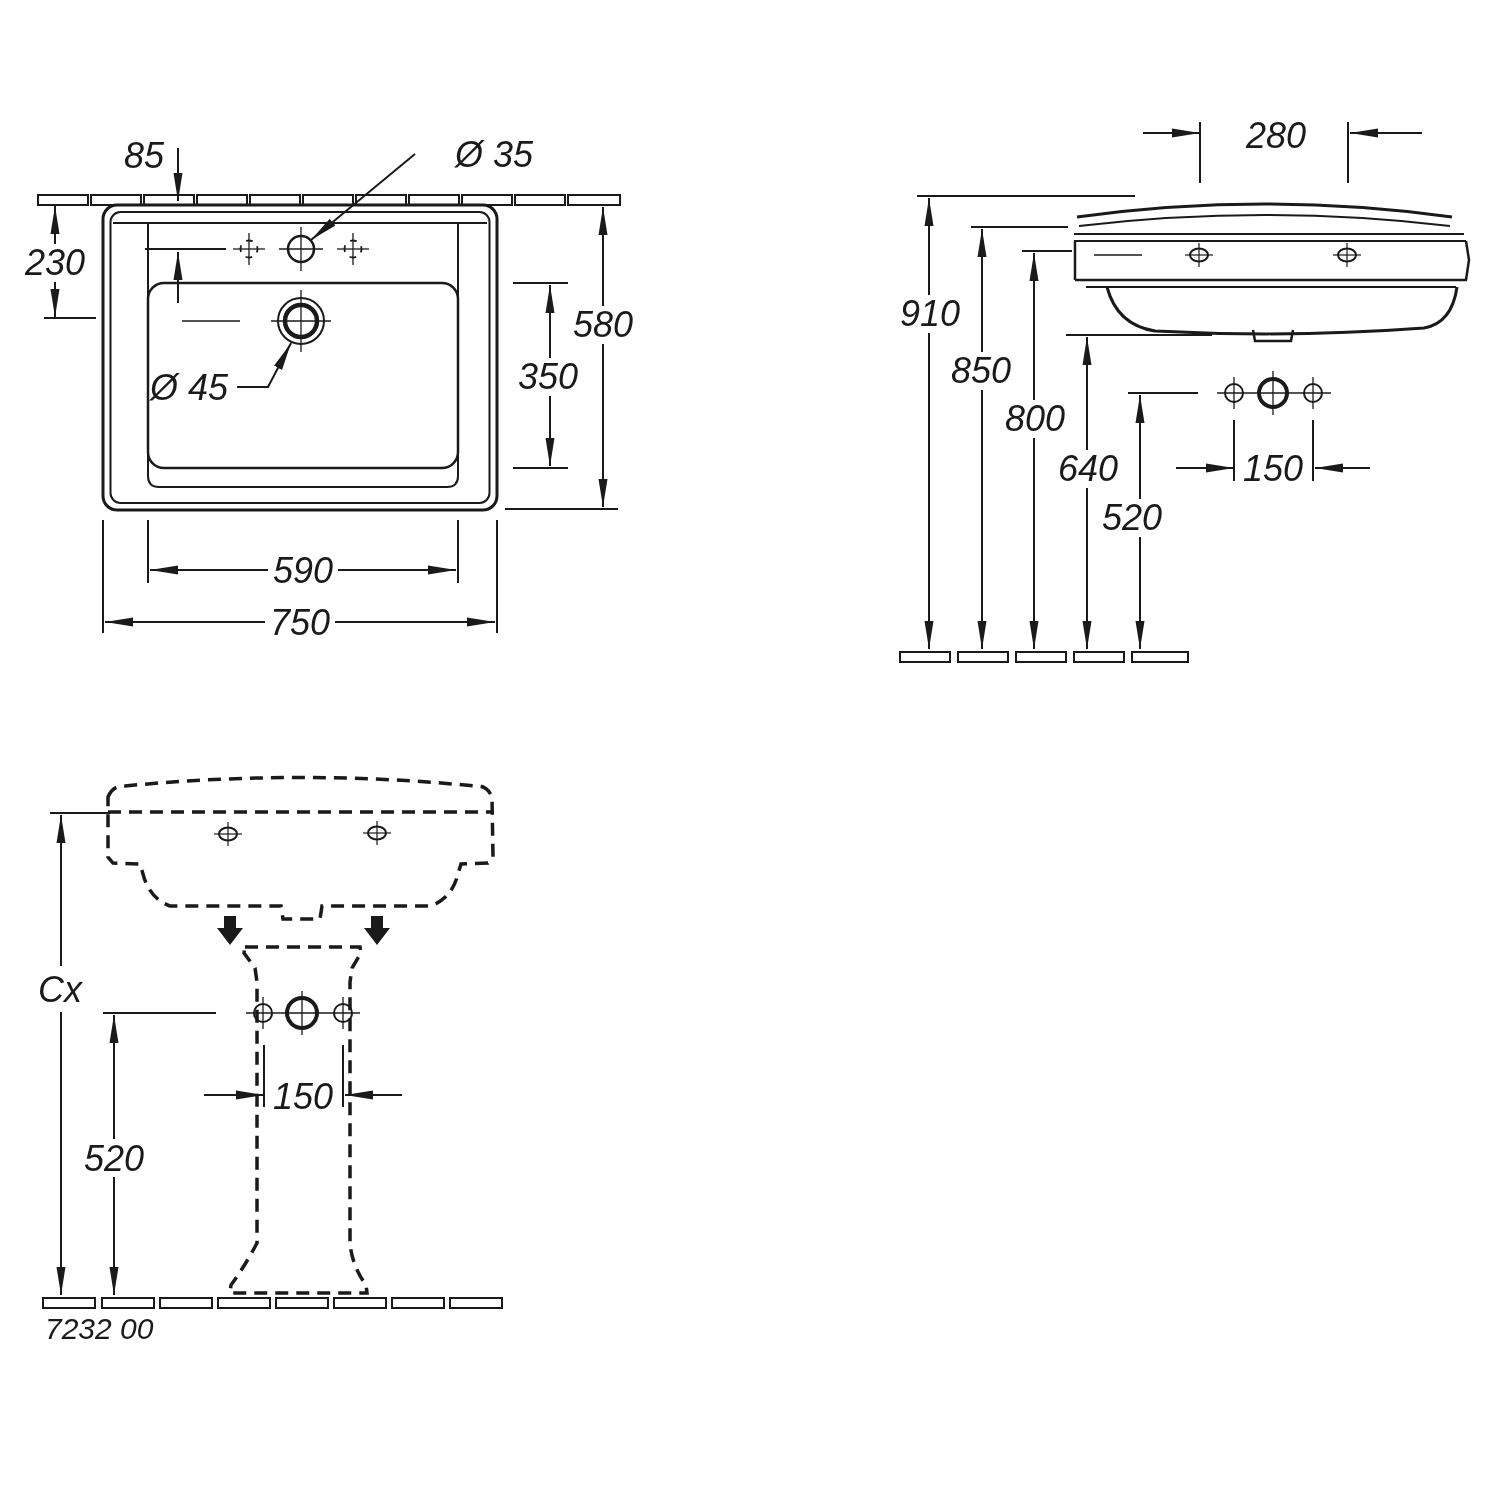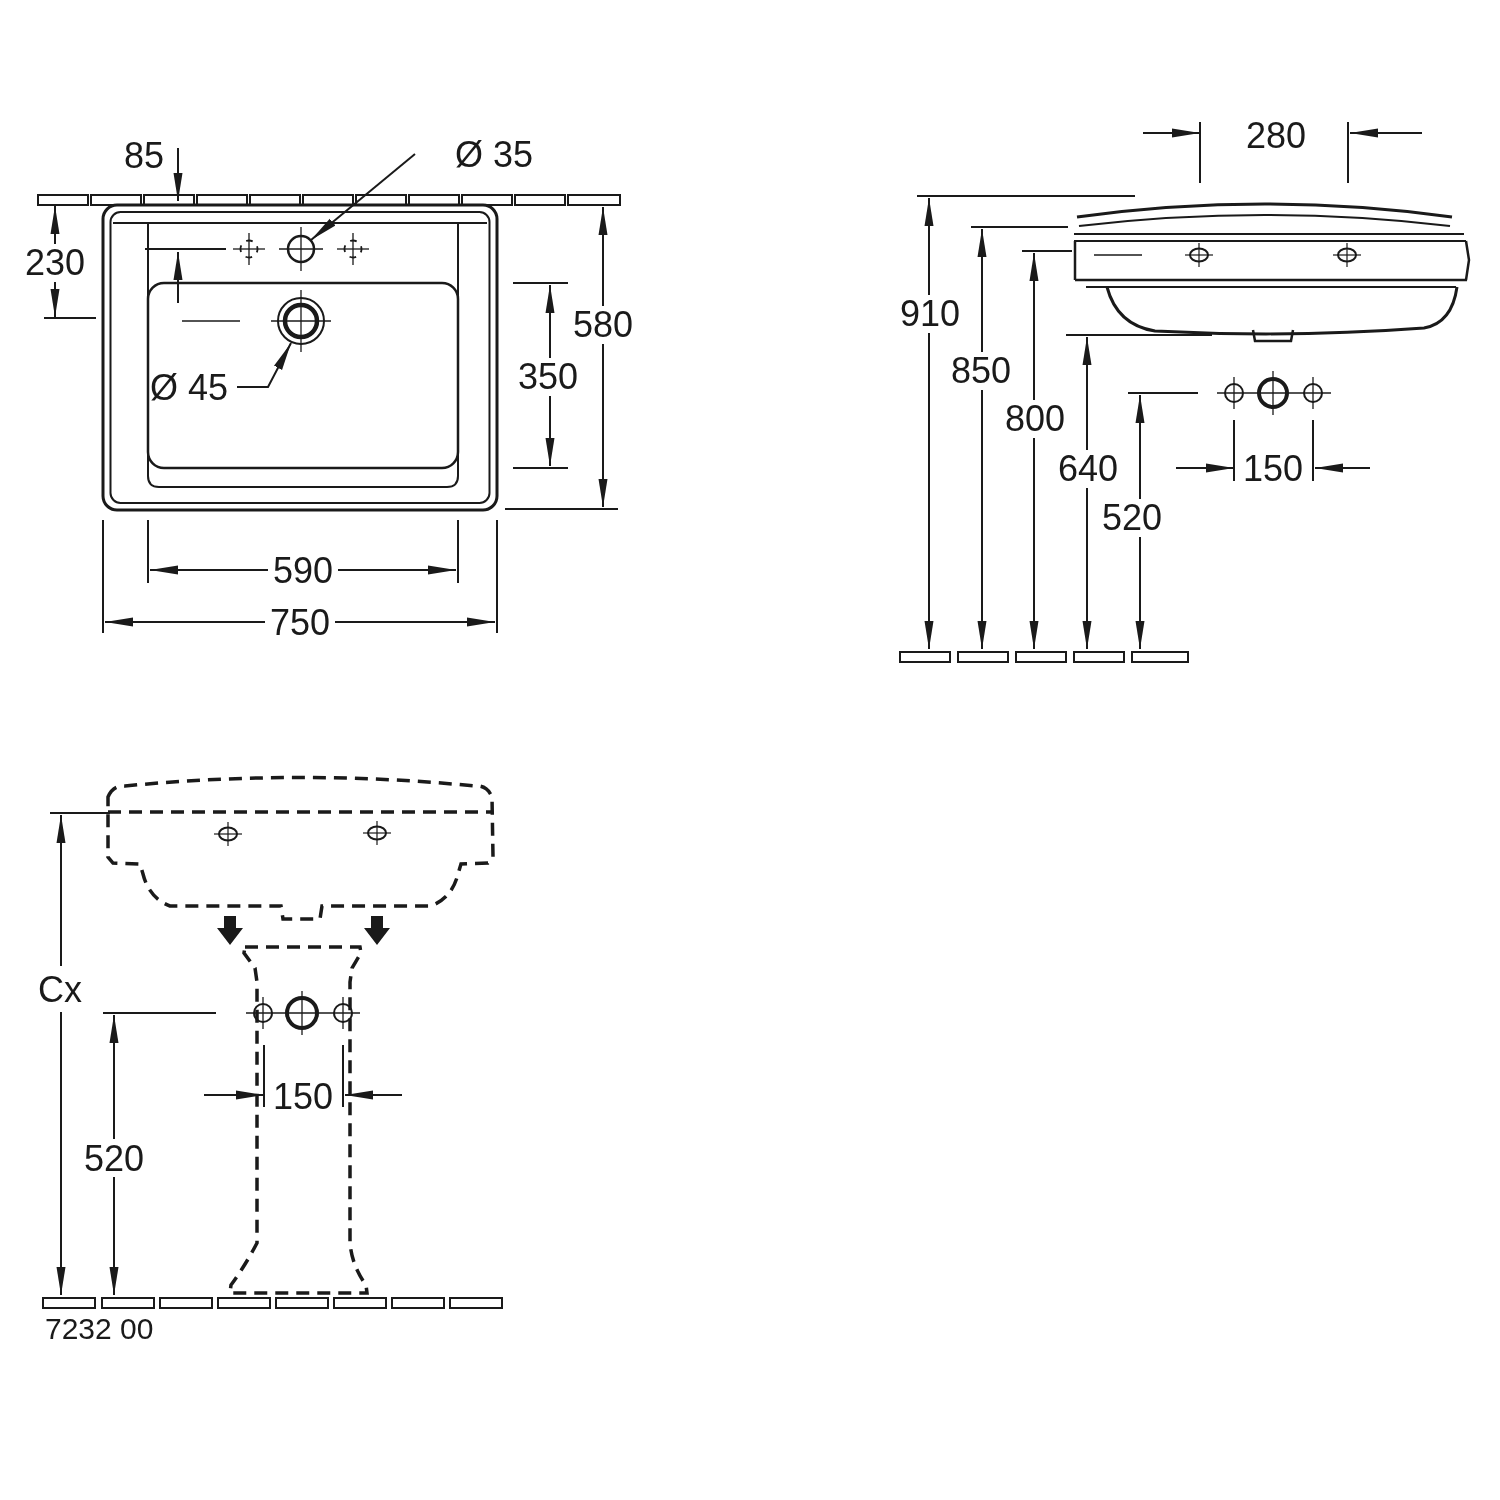--- a/index.html
+++ b/index.html
@@ -1,16 +1,16 @@
 <!DOCTYPE html>
 <html><head>
 <meta charset="utf-8">
 <style>
   html,body { margin:0; padding:0; background:#ffffff; }
-  .stage { width:1500px; height:1500px; position:relative; background:#ffffff; }
+  .stage { width:1500px; height:1500px; position:relative; background:#ffffff;font-style:italic; }
   svg { display:block; }
   .dim  { font-family:"Liberation Sans","DejaVu Sans",sans-serif; font-size:36px; fill:#1a1a1a; }
   .code { font-family:"Liberation Sans","DejaVu Sans",sans-serif; font-size:30px; fill:#1a1a1a; }
   .ln   { stroke:#1a1a1a; fill:none; }
   .mask { fill:#ffffff; stroke:none; }
 </style>
 </head>
 <body>
 
 <div class="stage">

